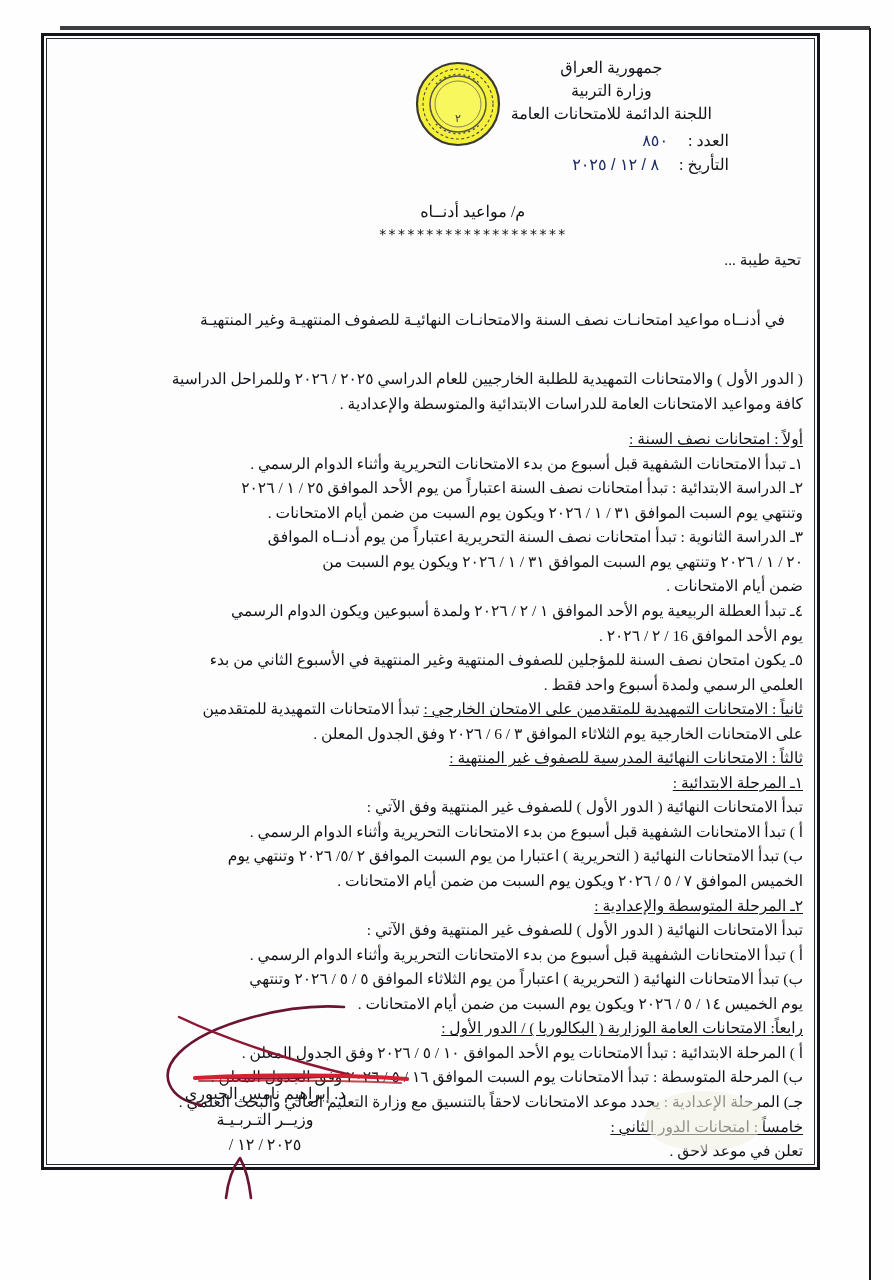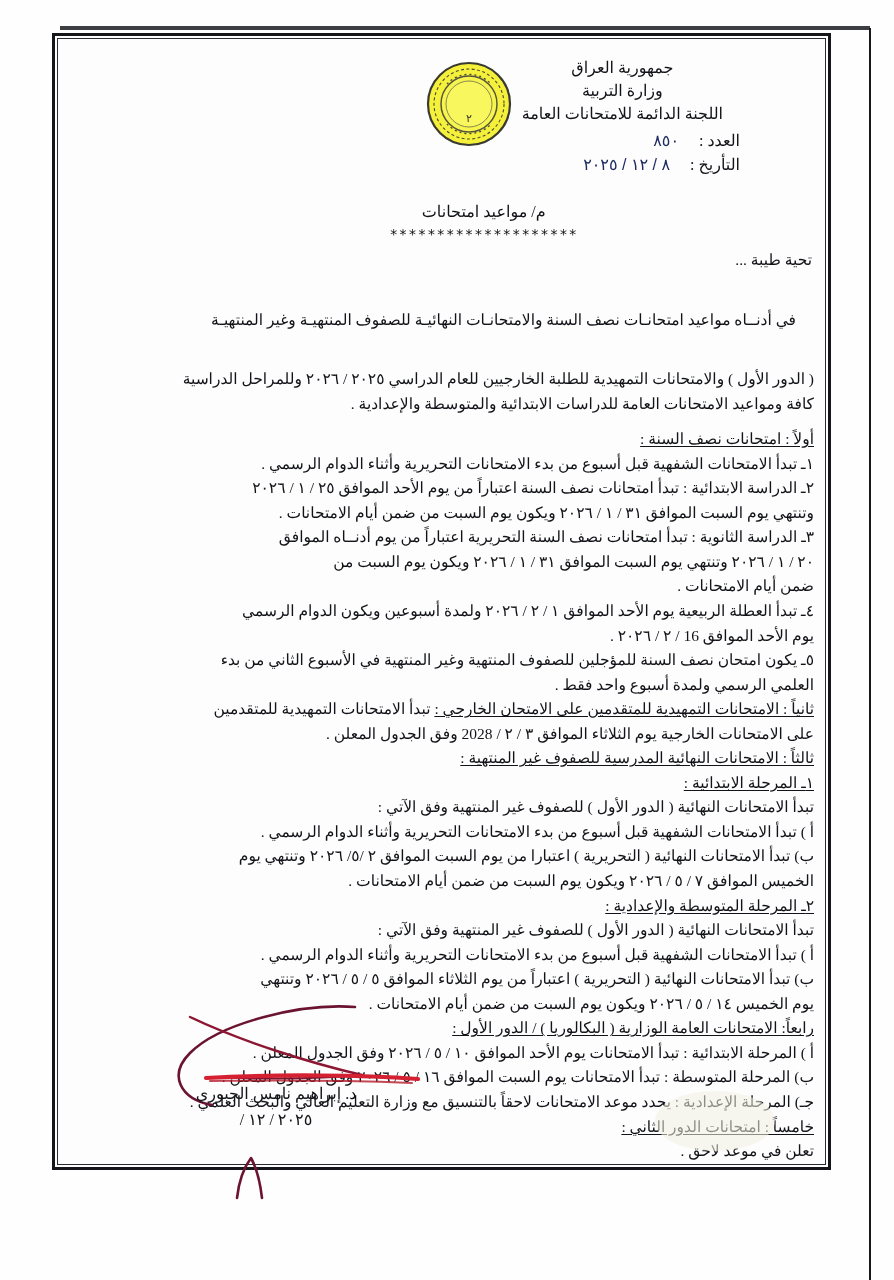--- a/index.html
+++ b/index.html
@@ -21,21 +21,21 @@
     position: absolute;
     left: 0; top: 0;
     width: 894px;
     height: 1280px;
     background: #fefefe;
   }
 
   
   #doc-frame {
     position: absolute;
-    left: 52px;
+    left: 41px;
     top: 33px;
     width: 779px;
     height: 1137px;
     border: 3px solid #15161a;
     background: #fdfdfd;
     box-sizing: border-box;
   }
   #doc-frame-inner {
     position: absolute;
     left: 2px; top: 2px; right: 2px; bottom: 2px;
@@ -234,21 +234,21 @@
           <circle cx="46" cy="46" r="35" fill="none" stroke="#4a4a3a" stroke-width="1.1" stroke-dasharray="3 2.4"></circle>
           <circle cx="46" cy="46" r="28" fill="#f7f44e" stroke="#55553f" stroke-width="1.5"></circle>
           <circle cx="46" cy="46" r="23" fill="#f9f75e" stroke="#6a6a4c" stroke-width="0.8"></circle>
           <path d="M24 26 a30 30 0 0 1 44 0" fill="none" stroke="#4c4c38" stroke-width="1.4" stroke-dasharray="2 3"></path>
           <path d="M24 66 a30 30 0 0 0 44 0" fill="none" stroke="#4c4c38" stroke-width="1.4" stroke-dasharray="2 3"></path>
           <text x="46" y="64" font-size="11" text-anchor="middle" fill="#3a3a2c" font-family="'DejaVu Sans', sans-serif">٢</text>
         </svg>
       </div>
 
       <div id="subject-block">
-        <div>م/ مواعيد امتحانات</div>
+        <div>م/ مواعيد أدنــاه</div>
         <div id="subject-stars">********************</div>
       </div>
 
       <div id="body-text">
 
         <div class="p p-right greet">تحية طيبة ...</div>
 
         <div class="p p-just ind-1">في أدنــاه مواعيد امتحانـات نصف السنة والامتحانـات النهائيـة للصفوف المنتهيـة وغير المنتهيـة</div>
         <div class="p p-just">( الدور الأول ) والامتحانات التمهيدية للطلبة الخارجيين للعام الدراسي  ٢٠٢٥ / ٢٠٢٦ وللمراحل الدراسية</div>
         <div class="p p-left">كافة ومواعيد الامتحانات العامة للدراسات الابتدائية والمتوسطة والإعدادية .</div>
@@ -263,21 +263,21 @@
         <div class="p p-left">٢٠ / ١ / ٢٠٢٦ وتنتهي يوم السبت الموافق ٣١ / ١ / ٢٠٢٦ ويكون يوم السبت من</div>
         <div class="p p-left">ضمن أيام الامتحانات .</div>
         <div class="p p-left">٤ـ تبدأ العطلة الربيعية يوم الأحد الموافق ١ / ٢ / ٢٠٢٦ ولمدة أسبوعين ويكون الدوام الرسمي</div>
         <div class="p p-left">يوم الأحد الموافق 16 / ٢ / ٢٠٢٦ .</div>
         <div class="p p-left">٥ـ يكون امتحان نصف السنة للمؤجلين للصفوف المنتهية وغير المنتهية في الأسبوع الثاني من بدء</div>
         <div class="p p-left">العلمي الرسمي ولمدة أسبوع واحد فقط .</div>
 
         <div class="p p-right">
           <span class="u">ثانياً : الامتحانات التمهيدية للمتقدمين على الامتحان الخارجي :</span><span> تبدأ الامتحانات التمهيدية للمتقدمين</span>
         </div>
-        <div class="p p-left">على الامتحانات الخارجية يوم الثلاثاء الموافق ٣ / ٢ / 2028 وفق الجدول المعلن .</div>
+        <div class="p p-left">على الامتحانات الخارجية يوم الثلاثاء الموافق ٣ / 6 / ٢٠٢٦ وفق الجدول المعلن .</div>
 
         <div class="p p-right">
           <span class="u">ثالثاً : الامتحانات النهائية المدرسية للصفوف غير المنتهية :</span>
         </div>
 
         <div class="p p-right">
           <span class="u">١ـ المرحلة الابتدائية :</span>
         </div>
         <div class="p p-left">تبدأ الامتحانات النهائية ( الدور الأول ) للصفوف غير المنتهية وفق الآتي :</div>
         <div class="p p-left">أ ) تبدأ الامتحانات الشفهية قبل أسبوع من بدء الامتحانات التحريرية وأثناء الدوام الرسمي  .</div>
@@ -311,20 +311,21 @@
           <path d="M205 6 C150 2 70 22 40 52 C18 74 30 98 62 104" fill="none" stroke="#6b1430" stroke-width="2.6" stroke-linecap="round"></path>
           <path d="M40 16 C90 40 160 62 212 74" fill="none" stroke="#8d1733" stroke-width="2.4" stroke-linecap="round"></path>
           <path d="M212 74 C170 78 110 78 62 76" fill="none" stroke="#7a1530" stroke-width="2.2" stroke-linecap="round"></path>
           <path d="M56 77 C130 73 212 74 268 78" fill="none" stroke="#d42030" stroke-width="4.2" stroke-linecap="round"></path>
           <path d="M60 80 C140 79 210 80 262 82" fill="none" stroke="#b51c2c" stroke-width="2" stroke-linecap="round" opacity=".8"></path>
         </svg>
       </div>
 
       <div id="sign-block">
         <span class="sign-line">د. إبراهيم نامس الجبوري</span>
+        <span class="sign-line">وزيــر التـربـيـة</span>
         <span class="sign-line" id="sign-date">٢٠٢٥ / ١٢ /</span>
       </div>
 
       <div id="hand-digit">
         <svg viewBox="0 0 46 46" width="46" height="46" aria-hidden="true">
           <path d="M10 44 C12 26 18 12 24 4 C29 13 33 27 35 44" fill="none" stroke="#6b1430" stroke-width="2.6" stroke-linecap="round" stroke-linejoin="round"></path>
         </svg>
       </div>
 
       <div class="smudge" style="left:600px; top:1055px; width:120px; height:60px;"></div>

